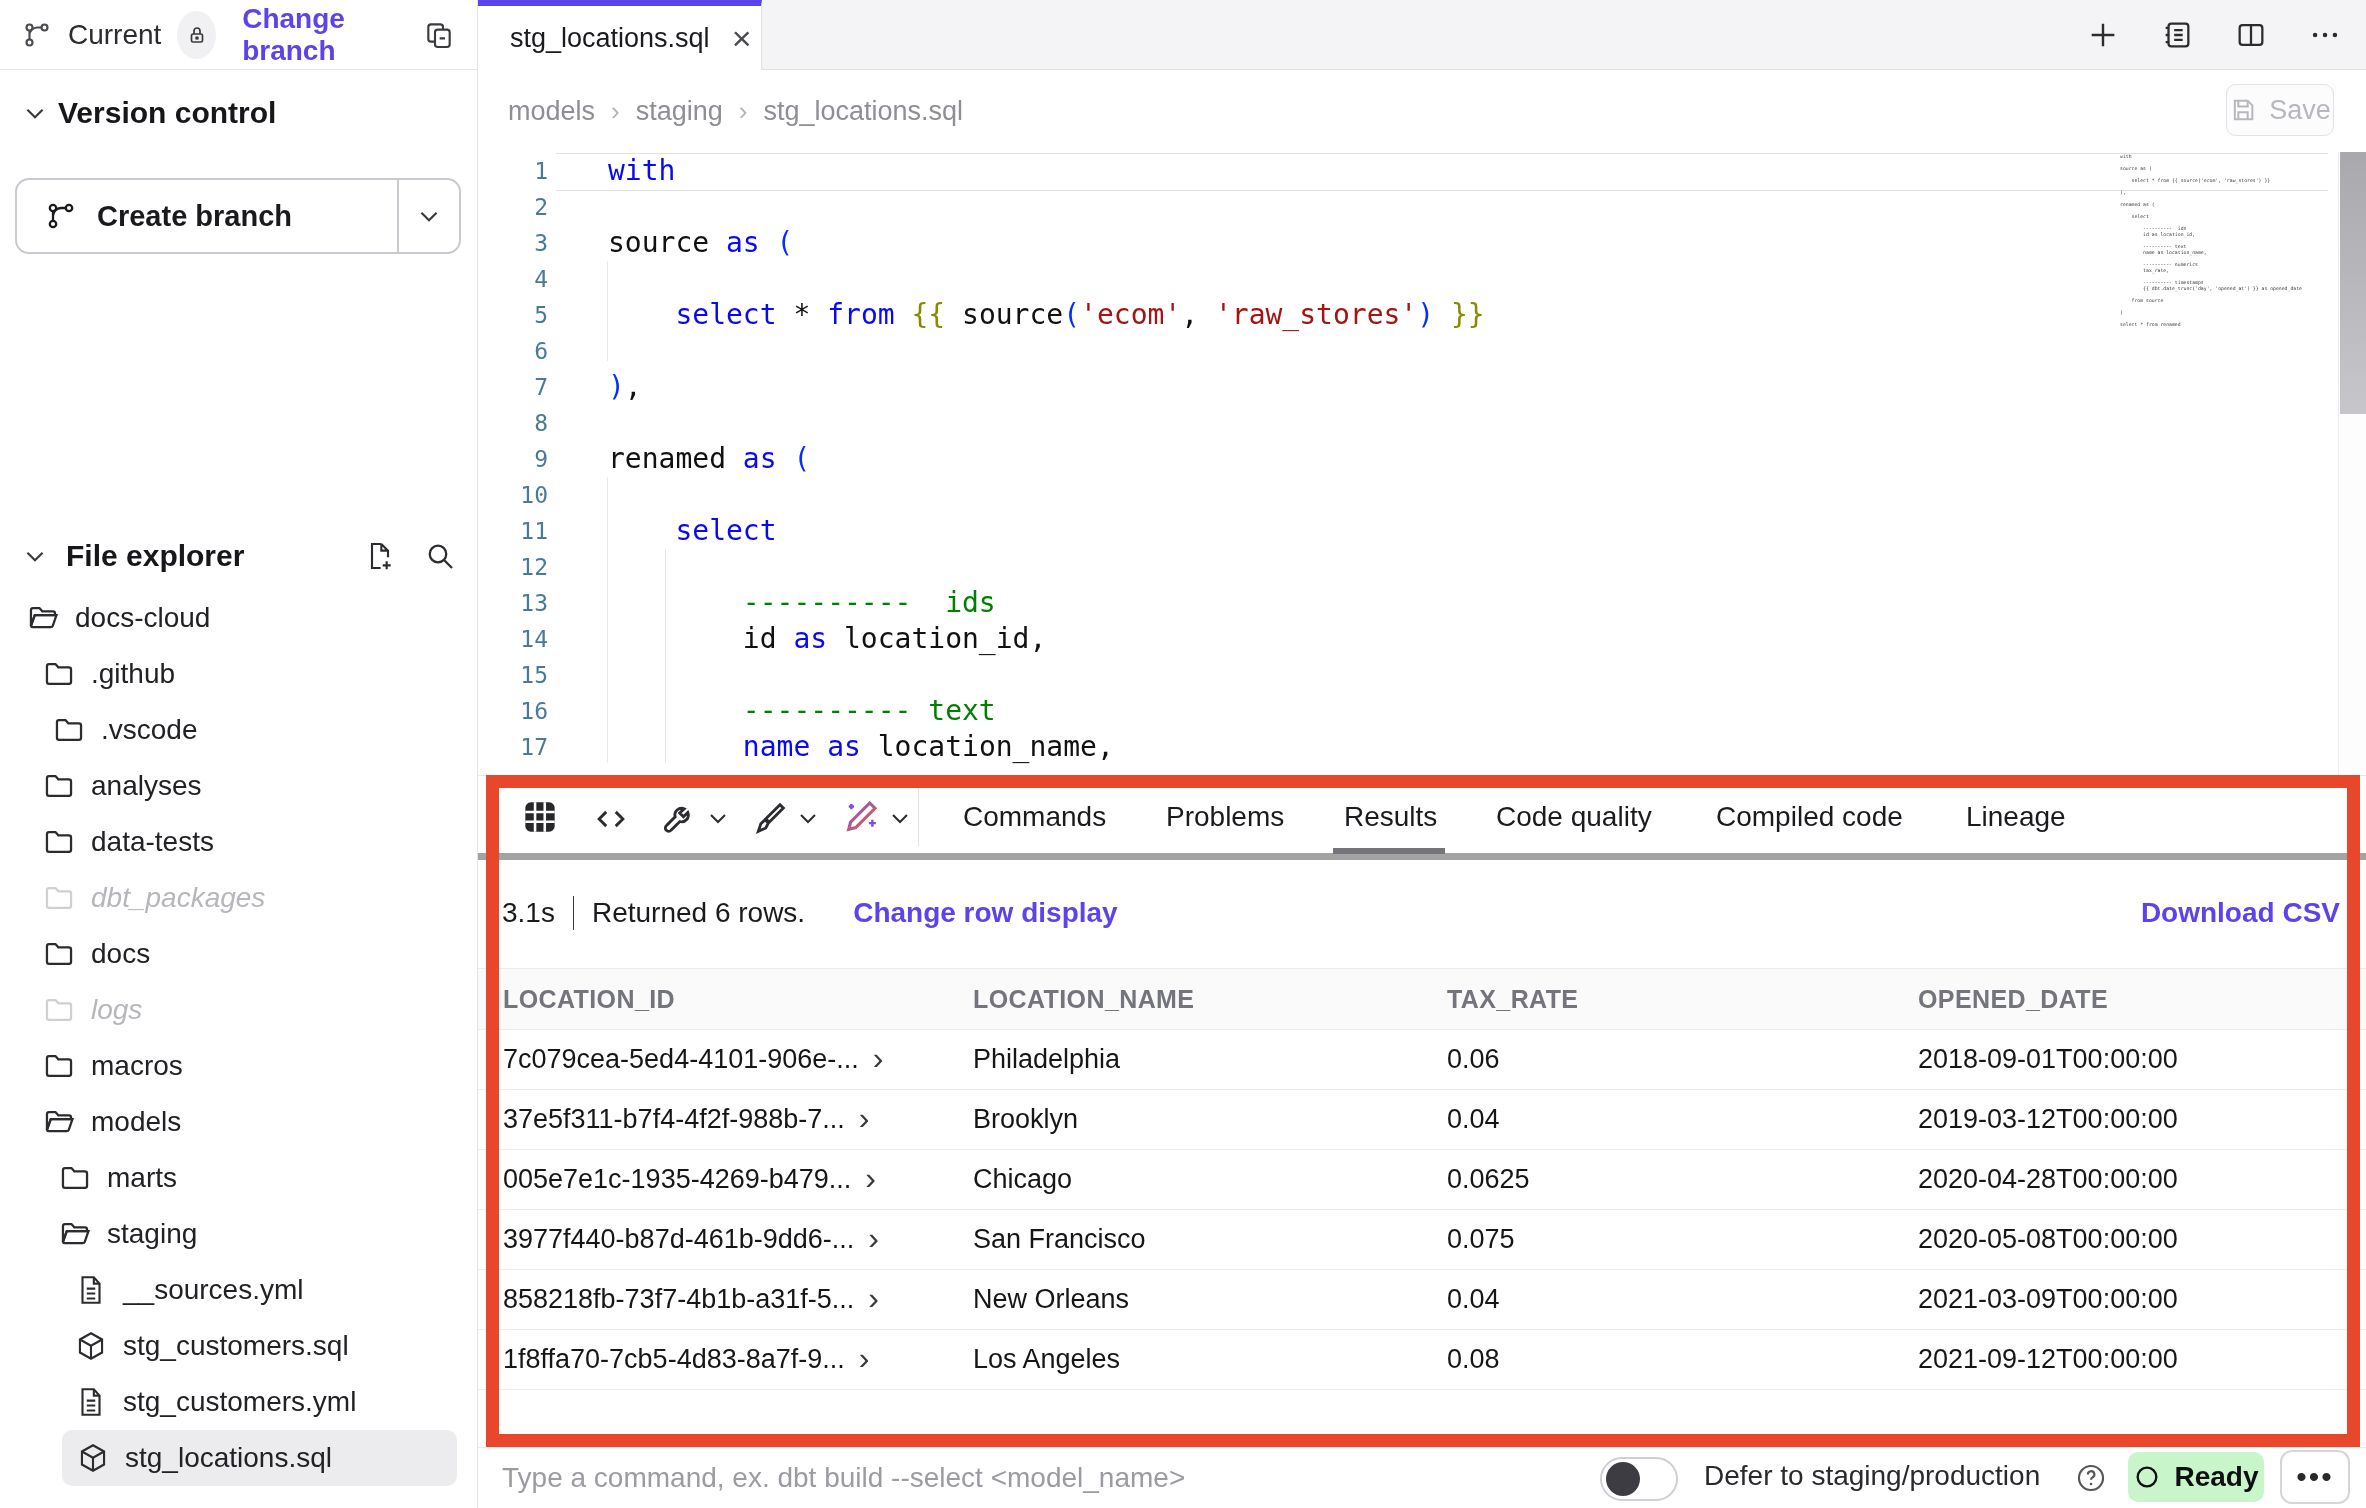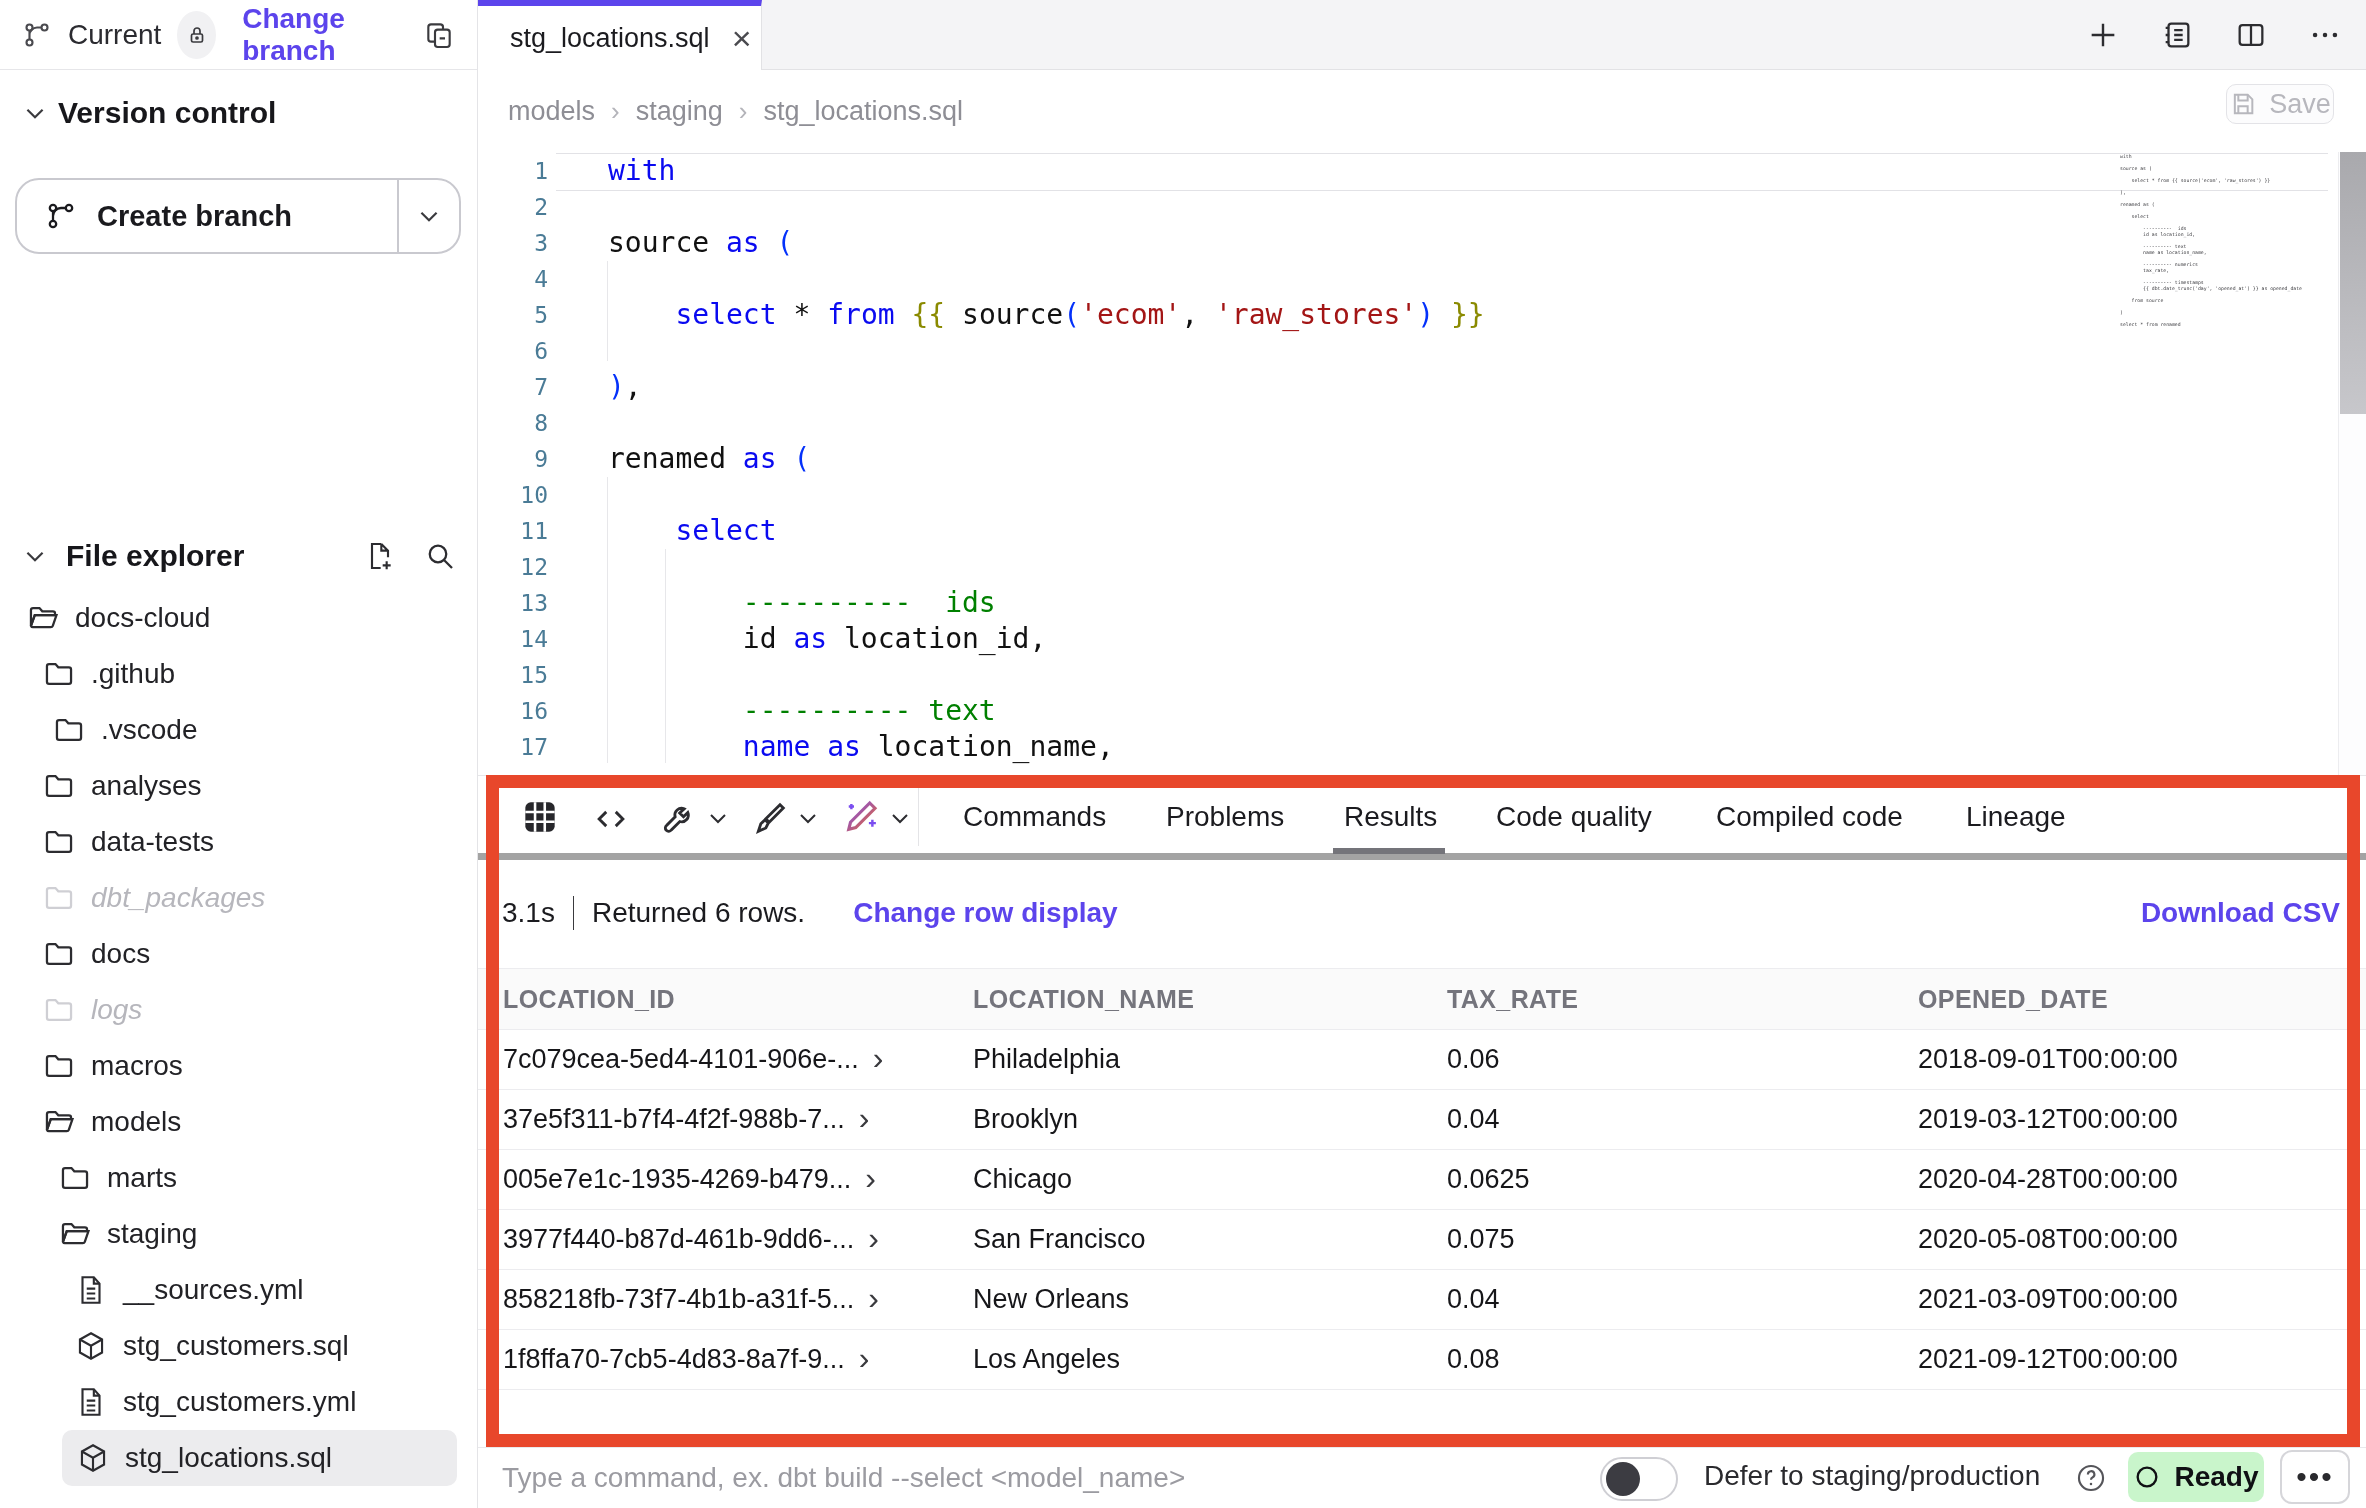--- a/index.html
+++ b/index.html
@@ -14,21 +14,21 @@
   
   .sidebar { position:absolute; left:0; top:0; width:478px; height:1508px; border-right:1px solid #e4e4e7; background:#fff; }
   .branch-bar { position:absolute; left:0; top:0; width:100%; height:70px; border-bottom:1px solid #e6e6e9; display:flex; align-items:center; padding:0 22px; gap:16px; }
   .branch-bar .label { font-size:28px; color:#2b2b30; }
   .lock-badge { width:48px; height:48px; border-radius:50%; background:#f1f1f3; display:flex; align-items:center; justify-content:center; }
   .change-branch { font-size:28px; font-weight:600; color:#5c44ec; margin-left:10px; cursor:pointer; }
   .copy-btn { margin-left:auto; }
 
   .vc-header { position:absolute; left:22px; top:96px; display:flex; align-items:center; gap:10px; }
   .vc-header .title, .fe-header .title { font-size:30px; font-weight:700; color:#17171b; }
-  .create-branch { position:absolute; left:15px; top:178px; width:446px; height:76px; border:2px solid #c9c9cf; border-radius:24px; background:#fff; display:flex; align-items:center; }
+  .create-branch { position:absolute; left:15px; top:178px; width:446px; height:76px; border:2px solid #c9c9cf; border-radius:14px; background:#fff; display:flex; align-items:center; }
   .create-branch .main { flex:1; display:flex; align-items:center; gap:20px; padding-left:28px; font-size:29px; font-weight:600; color:#1a1a1e; height:100%; }
   .create-branch .split { width:62px; height:100%; border-left:2px solid #c9c9cf; display:flex; align-items:center; justify-content:center; }
 
   .fe-header { position:absolute; left:22px; top:528px; width:434px; height:56px; display:flex; align-items:center; gap:18px; }
   .fe-actions { margin-left:auto; display:flex; gap:28px; align-items:center; }
 
   .tree { position:absolute; left:0; top:590px; width:477px; }
   .tree-item { height:56px; display:flex; align-items:center; gap:15px; font-size:28px; color:#222226; cursor:pointer; }
   .tree-item .icon svg { width:34px; height:34px; }
   .tree-item.muted { color:#b6b6bc; font-style:italic; }
@@ -39,21 +39,21 @@
   .main-tabstrip { position:absolute; left:478px; top:0; width:1888px; height:70px; background:#f4f4f6; border-bottom:1px solid #e2e2e5; }
   .active-tab { position:absolute; left:0; top:0; width:284px; height:70px; background:#fff; border-right:1px solid #e2e2e5; border-top:6px solid #5c44ec; display:flex; align-items:center; padding:0 26px 0 32px; gap:22px; }
   .active-tab .t { font-size:27px; color:#1b1b1f; }
   .active-tab .x { font-size:34px; color:#4a4a4f; line-height:1; cursor:pointer; }
   .strip-icons { position:absolute; right:24px; top:0; height:70px; display:flex; align-items:center; gap:40px; }
 
   
   .crumb-row { position:absolute; left:478px; top:70px; width:1888px; height:82px; background:#fff; }
   .breadcrumb { position:absolute; left:30px; top:0; height:82px; display:flex; align-items:center; gap:16px; font-size:27px; color:#8e8e95; }
   .breadcrumb .sep { color:#b4b4ba; font-size:26px; }
-  .save-btn { position:absolute; right:32px; top:14px; width:108px; height:40px; border:1.5px solid #e3e3e7; border-radius:10px; background:#fcfcfd; color:#b7b7bd; font-size:27px; display:flex; align-items:center; justify-content:center; gap:12px; }
+  .save-btn { position:absolute; right:32px; top:14px; width:108px; height:52px; border:1.5px solid #e3e3e7; border-radius:10px; background:#fcfcfd; color:#b7b7bd; font-size:27px; display:flex; align-items:center; justify-content:center; gap:12px; }
 
   
   .editor { position:absolute; left:478px; top:152px; width:1888px; height:623px; background:#fff; overflow:hidden; }
   .code-rows { position:absolute; left:0; top:1px; width:1640px; }
   .code-row { position:relative; height:36px; display:flex; }
   .code-row .ln { width:70px; text-align:right; font-family:"DejaVu Sans Mono", monospace; font-size:23px; line-height:36px; color:#4a7b96; }
   .code-row .src { margin-left:60px; font-family:"DejaVu Sans Mono", monospace; font-size:28px; line-height:36px; white-space:pre; color:#111; }
   .code-row.current::after { content:""; position:absolute; left:78px; right:-210px; top:0; height:36px; border-top:1.5px solid #e2e2e6; border-bottom:1.5px solid #e2e2e6; }
   .tk-kw { color:#0a0af0; } .tk-pun { color:#0431fa; } .tk-str { color:#a31515; }
   .tk-jinja { color:#8a8a00; } .tk-com { color:#008000; } .tk-id { color:#111; }

